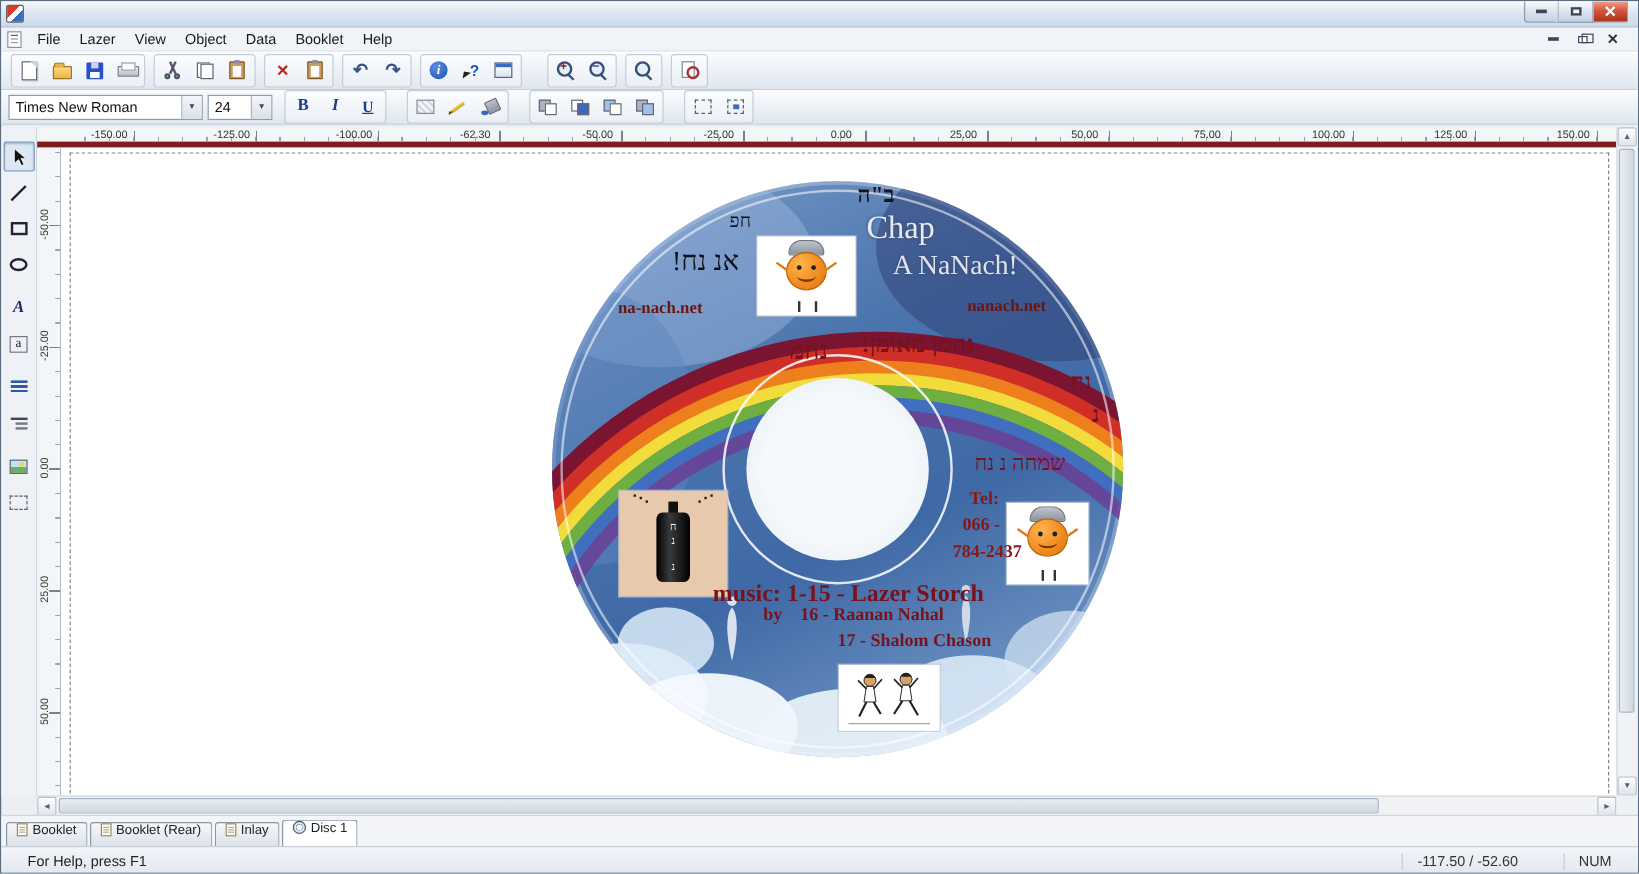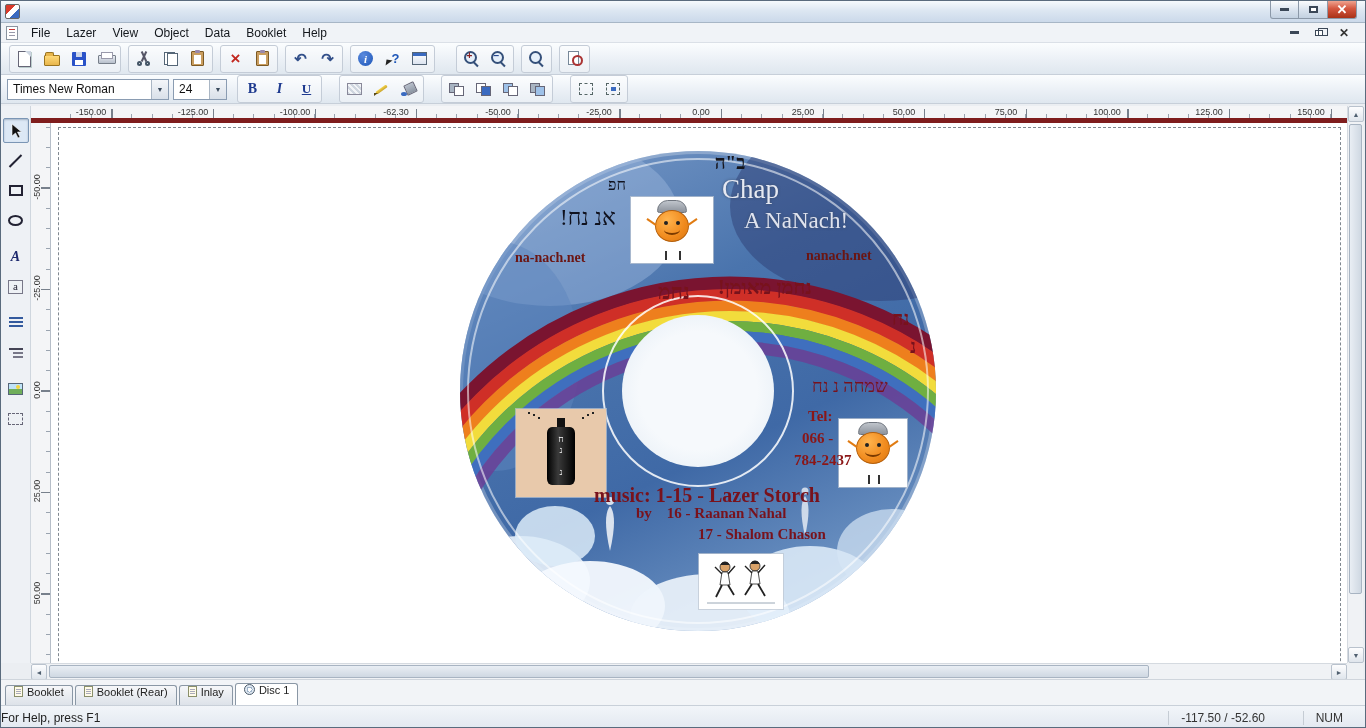--- a/index.html
+++ b/index.html
@@ -172,21 +172,21 @@
 
 .tabbar{position:absolute;left:0;top:678px;width:100%;height:26px;background:#f2f4f7;border-top:1px solid #cfd5dc;display:flex;align-items:flex-end;padding-left:4px}
 .tab{height:20px;display:flex;align-items:flex-start;gap:4px;padding:0 8px;border:1px solid #8a97a5;border-bottom:none;border-radius:3px 3px 0 0;background:linear-gradient(#f6f7f9,#dde2e9);margin-right:2px;font-size:11px;color:#222}
 .tab.active{background:#fff;height:22px;font-weight:normal}
 .tic-page{width:9px;height:11px;background:#fffbe8;border:1px solid #8a8f6a;position:relative}
 .tic-page::after{content:'';position:absolute;left:1px;top:2px;width:5px;height:1px;background:#aab;box-shadow:0 2px 0 #aab,0 4px 0 #aab}
 .tic-disc{width:11px;height:11px;border-radius:50%;border:1px solid #4a5a6a;background:radial-gradient(circle,#fff 0 2px,#9fb3c8 2px 3px,#dfe8f2 3px);position:relative}
 
 
 .statusbar{position:absolute;left:0;top:704px;width:100%;height:24px;background:linear-gradient(#f2f5f9,#e2e8f0);border-top:1px solid #c9d0d9;display:flex;align-items:center}
-.sb-help{margin-left:0;color:#222}
+.sb-help{margin-left:22px;color:#222}
 .sb-coords{position:absolute;right:100px;color:#333;border-left:1px solid #c5ccd4;padding-left:12px}
 .sb-num{position:absolute;right:22px;color:#333;border-left:1px solid #c5ccd4;padding-left:12px}
 </style>
 </head>
 <body>
 
 <div class="window">
 
   <div class="titlebar">
     <span class="ic-app"></span>

